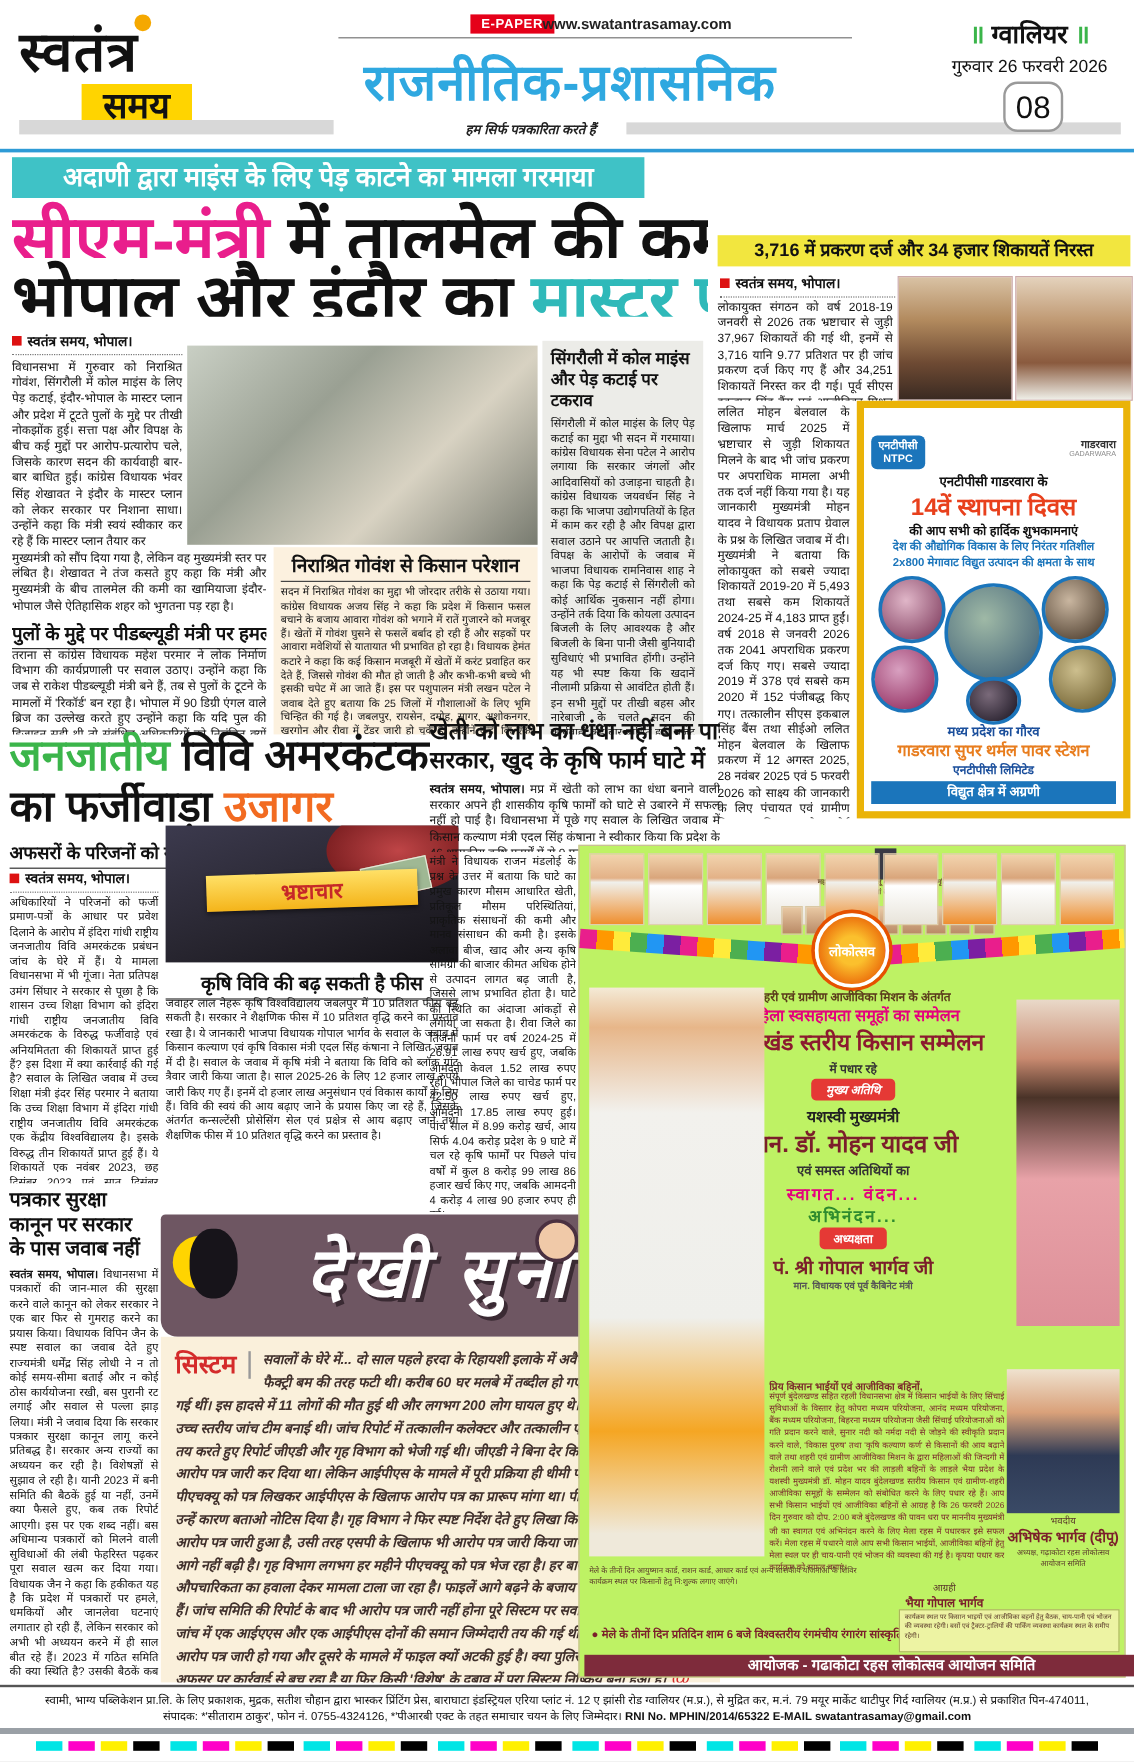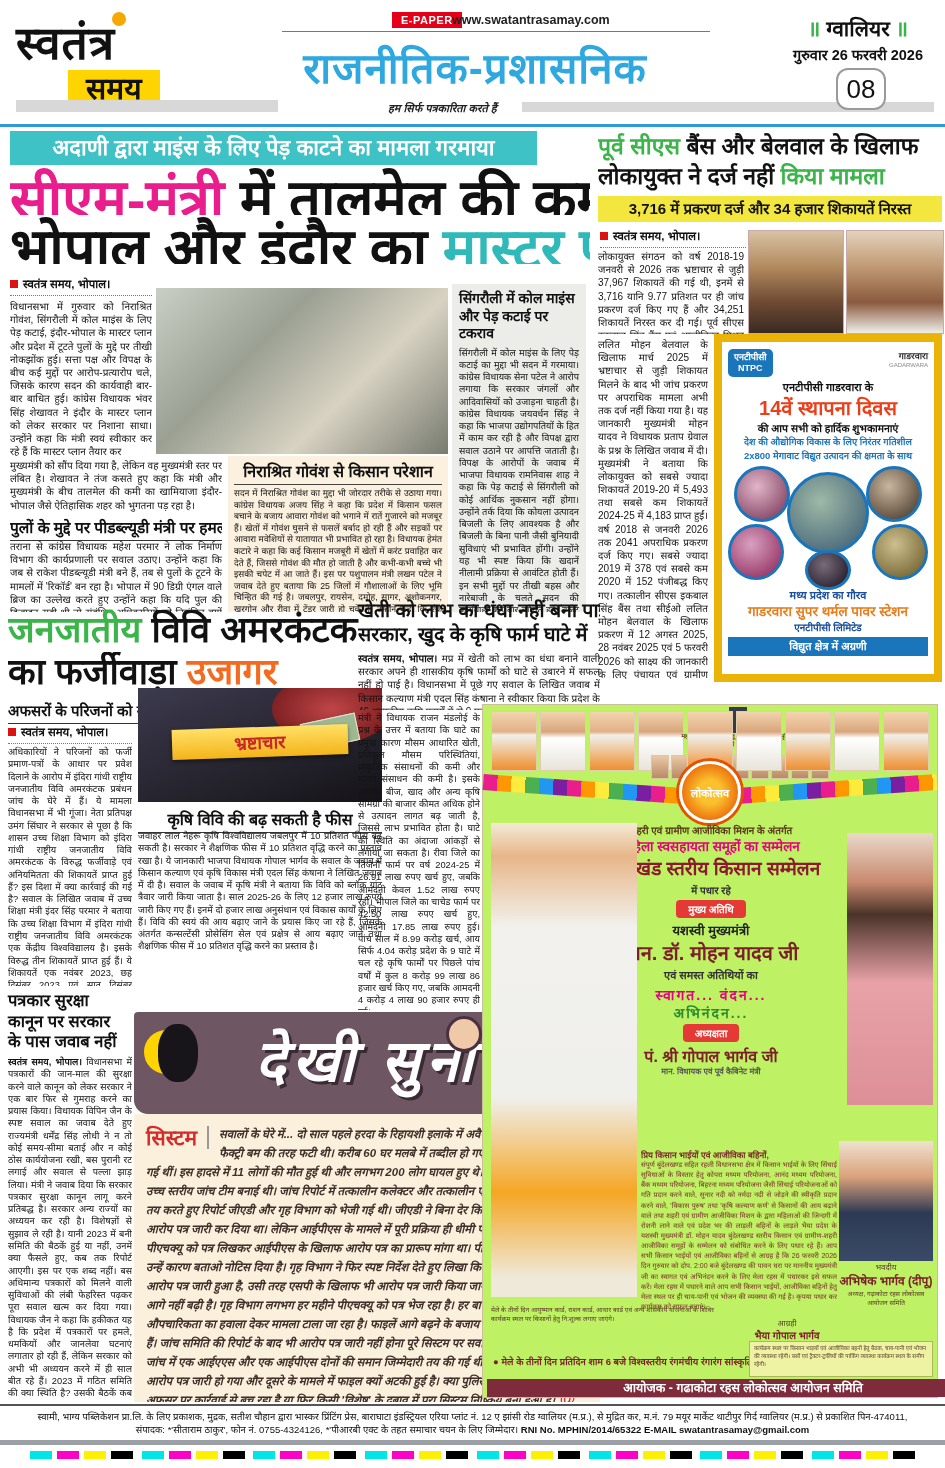--- a/index.html
+++ b/index.html
@@ -18,21 +18,21 @@
   .logo-bottom{display:inline-block;margin:4px 0 0 52px;background:#FFD400;color:#111;
                font-size:30px;font-weight:800;padding:1px 18px;line-height:1.2;}
   .epaper{background:#E50019;color:#fff;font-size:11px;font-weight:800;padding:2px 9px;letter-spacing:.5px;}
   .website{font-size:12.5px;color:#222;font-weight:bold;}
   .hdr-underline{height:1px;background:#777;}
   .section-title{font-size:42px;font-weight:800;color:#2FA8E0;letter-spacing:1px;}
   .tagline{font-size:11px;font-style:italic;font-weight:bold;color:#222;}
   .graybar{background:#D8D8D8;}
   .city-line{font-size:21px;font-weight:800;}
   .city-bar{color:#3BB54A;font-weight:800;}
-  .date-line{font-size:14.5px;font-weight:700;margin-top:2px;}
+  .date-line{font-size:14.5px;font-weight:400;margin-top:2px;}
   .pageno{border:2px solid #9a9a9a;border-radius:12px;font-size:26px;line-height:38px;text-align:center;background:#fff;}
   .blue-rule{background:#2E9BD6;}
 
   
   .byline{font-size:11.5px;font-weight:800;}
   .byline .sq{display:inline-block;width:8px;height:8px;background:#D11;margin-right:5px;}
   .byline-dots{border-bottom:1px dotted #777;height:4px;}
   .body-txt{font-size:10px;line-height:1.32;color:#141414;}
   .body-s{font-size:9.3px;line-height:1.32;color:#141414;}
   .inline-byline{font-weight:800;}
@@ -49,21 +49,21 @@
   .gosh-title{font-size:16px;font-weight:800;text-align:center;border-bottom:1.5px solid #444;padding-bottom:2px;margin-bottom:3px;}
   .side-box{background:#ECECE8;padding:6px 7px;}
   .side-title{font-size:14px;font-weight:800;line-height:1.25;margin-bottom:4px;}
 
   
   .lok-hl{font-size:23px;font-weight:800;line-height:1.3;white-space:nowrap;}
   .lok-hl .green{color:#3BB54A;}
   .lok-sub{background:#F2E63F;font-size:15px;font-weight:800;text-align:center;line-height:26px;white-space:nowrap;}
 
   
-  .ntpc{border:8px solid #eab308;background:#fff;padding:7px 6px;box-sizing:border-box;}
+  .ntpc{border:6px solid #eab308;background:#fff;padding:23px 6px;box-sizing:border-box;}
   .ntpc-hdr{display:flex;justify-content:space-between;align-items:flex-start;}
   .ntpc-logo{background:#1B75BB;color:#fff;font-size:9px;font-weight:800;text-align:center;
              padding:3px 6px;border-radius:5px;line-height:1.2;}
   .ntpc-loc1{font-size:9px;font-weight:800;color:#333;text-align:right;}
   .ntpc-loc2{font-size:6px;color:#888;text-align:right;}
   .ntpc-l1{font-size:11px;font-weight:800;text-align:center;margin-top:2px;}
   .ntpc-l2{font-size:20px;font-weight:800;color:#E8401C;text-align:center;}
   .ntpc-l3{font-size:10.5px;font-weight:800;text-align:center;}
   .ntpc-l45{font-size:9.5px;font-weight:800;color:#1B75BB;text-align:center;line-height:1.5;}
   .ntpc-circles{position:relative;height:118px;margin:3px 0;}
@@ -223,24 +223,20 @@
 
   <div class="abs body-txt just ovh" style="left:10px;top:459px;width:212px;height:54px;">मुख्यमंत्री को सौंप दिया गया है, लेकिन वह मुख्यमंत्री स्तर पर लंबित है। शेखावत ने तंज कसते हुए कहा कि मंत्री और मुख्यमंत्री के बीच तालमेल की कमी का खामियाजा इंदौर-भोपाल जैसे ऐतिहासिक शहर को भुगतना पड़ रहा है।</div>
   <div class="abs sub-title ovh nowrap" style="left:10px;top:516px;width:212px;">पुलों के मुद्दे पर पीडब्ल्यूडी मंत्री पर हमला</div>
   <div class="abs body-txt just ovh" style="left:10px;top:540px;width:212px;height:72px;">तराना से कांग्रेस विधायक महेश परमार ने लोक निर्माण विभाग की कार्यप्रणाली पर सवाल उठाए। उन्होंने कहा कि जब से राकेश पीडब्ल्यूडी मंत्री बने हैं, तब से पुलों के टूटने के मामलों में 'रिकॉर्ड' बन रहा है। भोपाल में 90 डिग्री एंगल वाले ब्रिज का उल्लेख करते हुए उन्होंने कहा कि यदि पुल की डिजाइन सही थी तो संबंधित अधिकारियों को निलंबित क्यों किया गया। सरकार को इस पर स्पष्ट जवाब देना चाहिए।</div>
 
   <div class="abs gosh-box ovh" style="left:228px;top:456px;width:220px;height:156px;box-sizing:border-box;">
     <div class="gosh-title nowrap ovh">निराश्रित गोवंश से किसान परेशान</div>
     <div class="body-s just" style="font-size:8.8px;">सदन में निराश्रित गोवंश का मुद्दा भी जोरदार तरीके से उठाया गया। कांग्रेस विधायक अजय सिंह ने कहा कि प्रदेश में किसान फसल बचाने के बजाय आवारा गोवंश को भगाने में रातें गुजारने को मजबूर हैं। खेतों में गोवंश घुसने से फसलें बर्बाद हो रही हैं और सड़कों पर आवारा मवेशियों से यातायात भी प्रभावित हो रहा है। विधायक हेमंत कटारे ने कहा कि कई किसान मजबूरी में खेतों में करंट प्रवाहित कर देते हैं, जिससे गोवंश की मौत हो जाती है और कभी-कभी बच्चे भी इसकी चपेट में आ जाते हैं। इस पर पशुपालन मंत्री लखन पटेल ने जवाब देते हुए बताया कि 25 जिलों में गौशालाओं के लिए भूमि चिन्हित की गई है। जबलपुर, रायसेन, दमोह, सागर, अशोकनगर, खरगोन और रीवा में टेंडर जारी हो चुके हैं। उन्होंने कहा कि एक स्थान पर कम से कम 5 हजार गोवंश रखने की व्यवस्था होगी।</div>
   </div>
 
-  <div class="abs lok-hl ovh" style="left:598px;top:132px;width:344px;height:62px;">
-    <div><span class="green">पूर्व सीएस</span><span> बैंस और बेलवाल के खिलाफ</span></div>
-    <div><span>लोकायुक्त ने दर्ज नहीं </span><span class="green">किया मामला</span></div>
-  </div>
   <div class="abs lok-sub ovh" style="left:598px;top:196px;width:344px;height:26px;">3,716 में प्रकरण दर्ज और 34 हजार शिकायतें निरस्त</div>
   <div class="abs byline" style="left:600px;top:228px;width:146px;">
     <span class="sq"></span><span>स्वतंत्र समय, भोपाल।</span>
     <div class="byline-dots"></div>
   </div>
   <div class="abs body-txt just ovh" style="left:598px;top:250px;width:146px;height:84px;">लोकायुक्त संगठन को वर्ष 2018-19 जनवरी से 2026 तक भ्रष्टाचार से जुड़ी 37,967 शिकायतें की गई थी, इनमें से 3,716 यानि 9.77 प्रतिशत पर ही जांच प्रकरण दर्ज किए गए हैं और 34,251 शिकायतें निरस्त कर दी गई। पूर्व सीएस इकबाल सिंह बैंस एवं आजीविका मिशन के पूर्व सीईओ</div>
   <div class="abs ph portrait" style="left:748px;top:230px;width:94px;height:102px;background:linear-gradient(#d9c2a4 0%,#b28a5e 35%,#6e4a33 70%,#3a2a22 100%);"></div>
   <div class="abs ph portrait" style="left:846px;top:230px;width:96px;height:102px;background:linear-gradient(#e4d2bc 0%,#c09a74 35%,#8a5a3e 70%,#efefe8 100%);"></div>
   <div class="abs body-txt just ovh" style="left:598px;top:338px;width:110px;height:344px;">ललित मोहन बेलवाल के खिलाफ मार्च 2025 में भ्रष्टाचार से जुड़ी शिकायत मिलने के बाद भी जांच प्रकरण पर अपराधिक मामला अभी तक दर्ज नहीं किया गया है। यह जानकारी मुख्यमंत्री मोहन यादव ने विधायक प्रताप ग्रेवाल के प्रश्न के लिखित जवाब में दी। मुख्यमंत्री ने बताया कि लोकायुक्त को सबसे ज्यादा शिकायतें 2019-20 में 5,493 तथा सबसे कम शिकायतें 2024-25 में 4,183 प्राप्त हुईं। वर्ष 2018 से जनवरी 2026 तक 2041 अपराधिक प्रकरण दर्ज किए गए। सबसे ज्यादा 2019 में 378 एवं सबसे कम 2020 में 152 पंजीबद्ध किए गए। तत्कालीन सीएस इकबाल सिंह बैंस तथा सीईओ ललित मोहन बेलवाल के खिलाफ प्रकरण में 12 अगस्त 2025, 28 नवंबर 2025 एवं 5 फरवरी 2026 को साक्ष्य की जानकारी के लिए पंचायत एवं ग्रामीण विकास विभाग से कोई अधिकारी उपस्थित नहीं हुआ। फिर 16 फरवरी 2026 को पत्र लिखकर पंचायत विभाग, महिला बाल विकास विभाग तथा आजीविका मिशन से 13 मई 2026 तक जानकारी उपलब्ध कराने के लिए पत्र लिखा गया है।</div>
 
@@ -364,21 +360,21 @@
     </div>
 
     <div class="abs bunt" style="left:0;top:76px;width:200px;transform:rotate(4deg);"></div>
     <div class="abs bunt" style="right:0;top:76px;width:200px;transform:rotate(-4deg);"></div>
     <div class="abs fest-logo" style="left:50%;top:56px;transform:translateX(-50%);">लोकोत्सव</div>
 
     <div class="abs f-c f-l1 nowrap ovh" style="left:123px;top:118px;width:210px;">शहरी एवं ग्रामीण आजीविका मिशन के अंतर्गत</div>
     <div class="abs f-c f-l2 nowrap ovh" style="left:113px;top:132px;width:230px;">महिला स्वसहायता समूहों का सम्मेलन</div>
     <div class="abs f-c f-l3 nowrap ovh" style="left:103px;top:150px;width:250px;">बुंदेलखंड स्तरीय किसान सम्मेलन</div>
     <div class="abs f-c f-l4" style="left:133px;top:178px;width:190px;">में पधार रहे</div>
-    <div class="abs f-c" style="left:133px;top:194px;width:190px;">
+    <div class="abs f-c" style="left:133px;top:194px;width:190px;font-style:italic;">
       <span class="badge">मुख्य अतिथि</span>
     </div>
     <div class="abs f-c f-l5" style="left:133px;top:216px;width:190px;">यशस्वी मुख्यमंत्री</div>
     <div class="abs f-c f-name1 nowrap ovh" style="left:103px;top:234px;width:250px;">मान. डॉ. मोहन यादव जी</div>
     <div class="abs f-c f-l6" style="left:133px;top:262px;width:190px;">एवं समस्त अतिथियों का</div>
     <div class="abs f-c f-w1" style="left:133px;top:280px;width:190px;">स्वागत... वंदन...</div>
     <div class="abs f-c f-w2" style="left:133px;top:298px;width:190px;">अभिनंदन...</div>
     <div class="abs f-c" style="left:133px;top:318px;width:190px;">
       <span class="badge">अध्यक्षता</span>
     </div>

